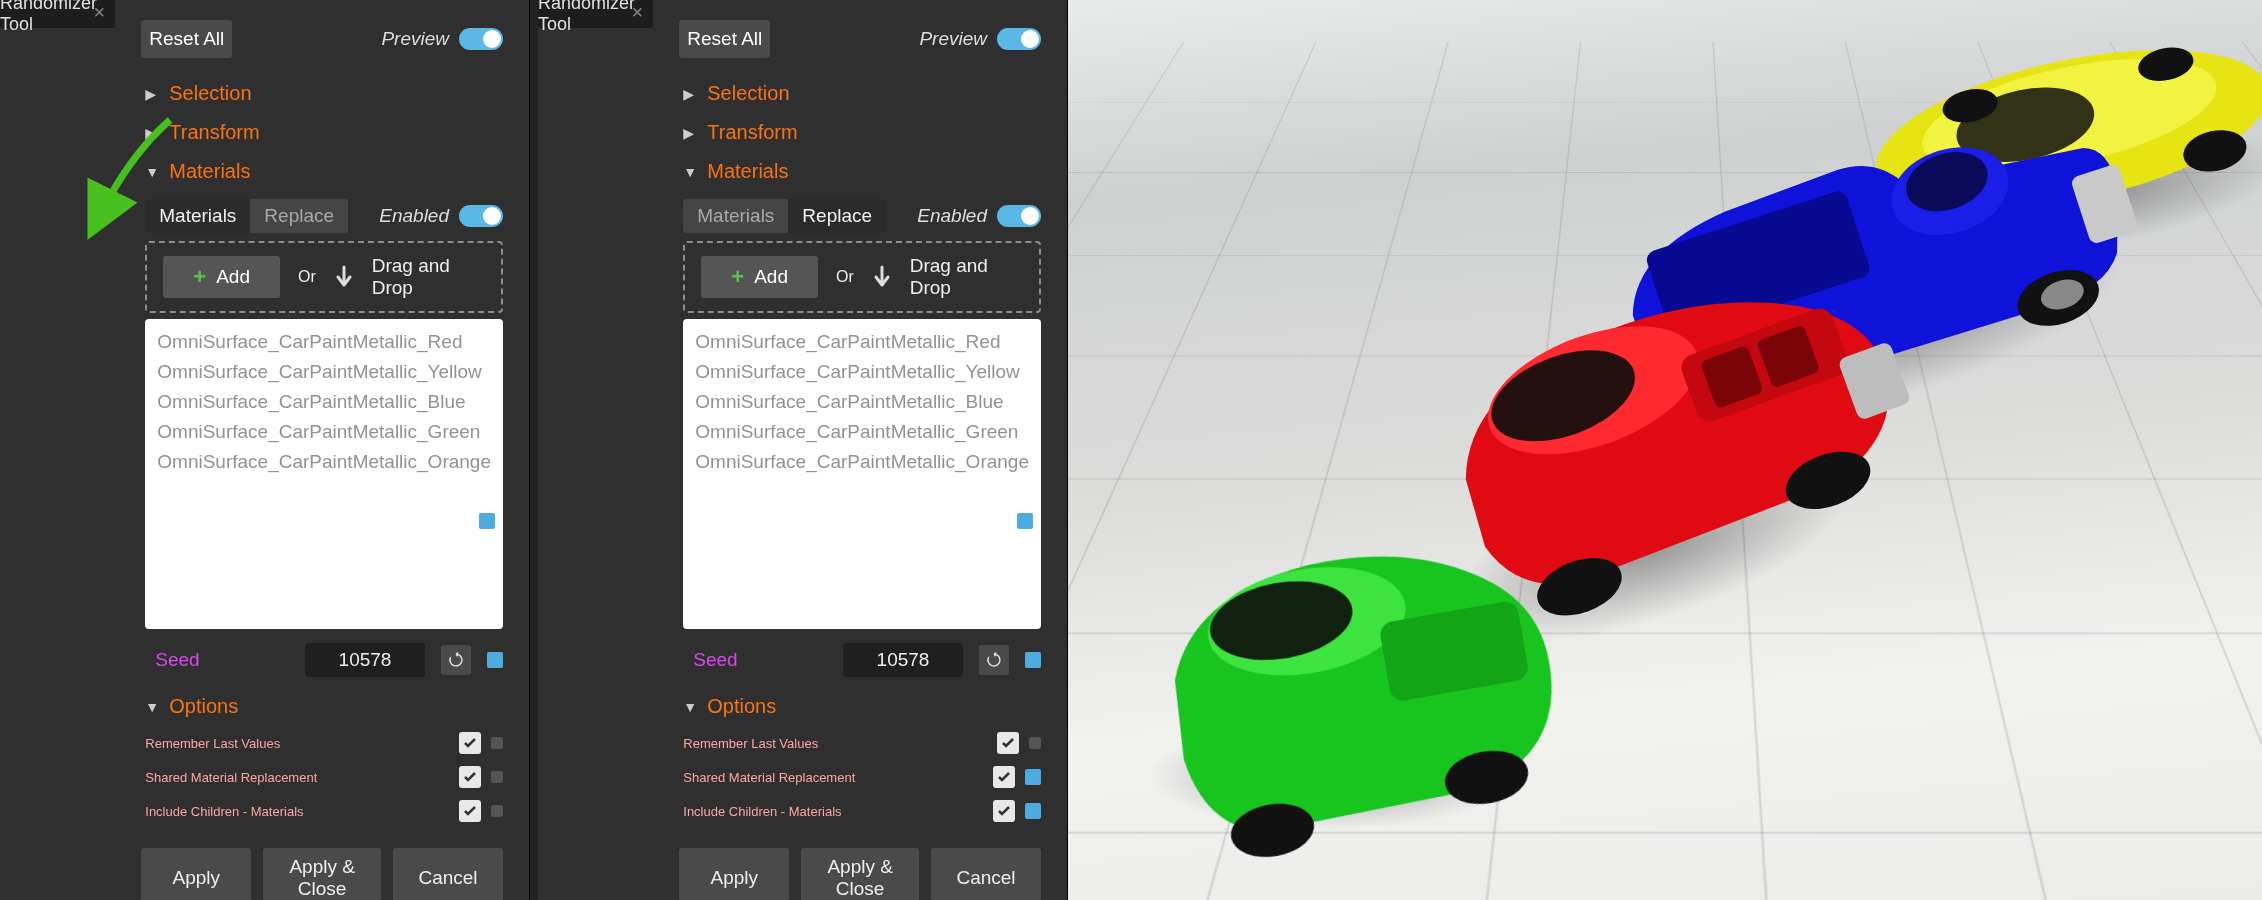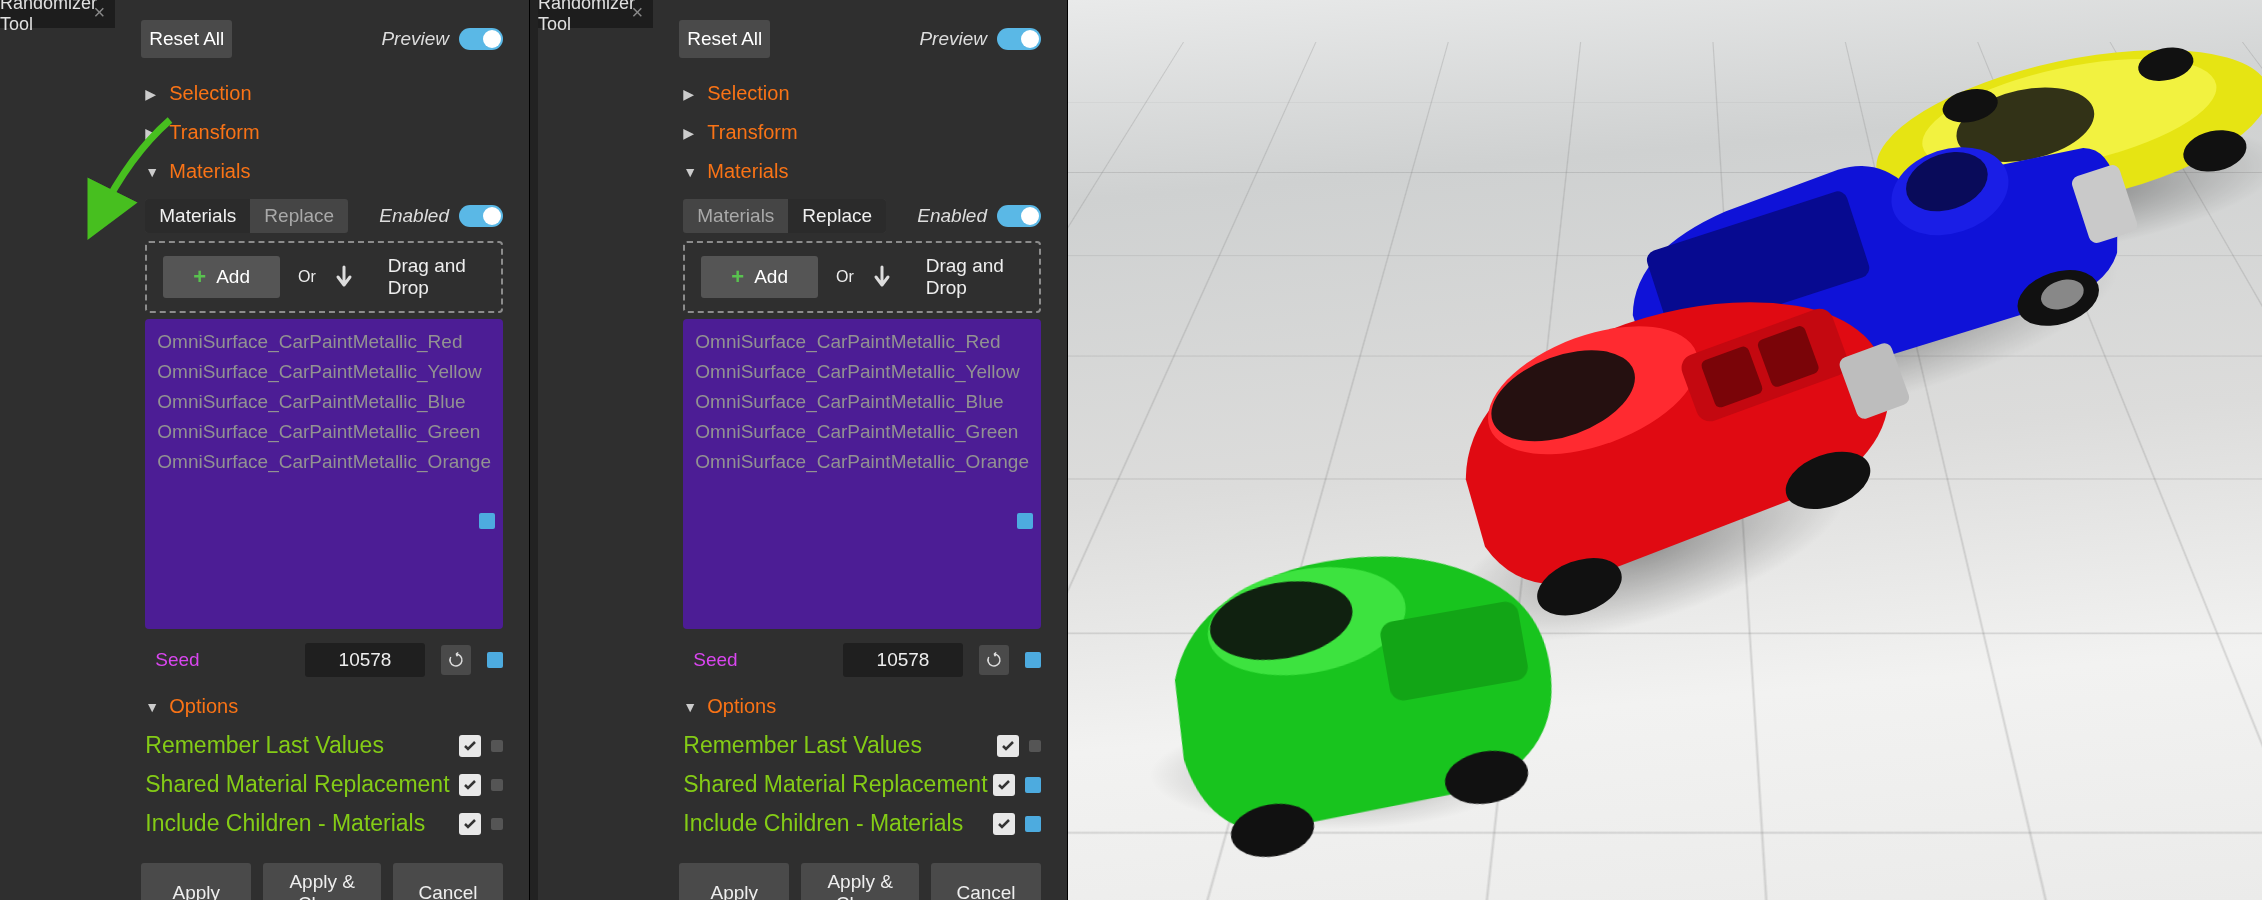--- a/index.html
+++ b/index.html
@@ -31,35 +31,35 @@
   .tab-group { display: flex; background: #454545; border-radius: 3px; overflow: hidden; }
   .tab { padding: 6px 14px; font-size: 19px; color: #a9a9a9; cursor: pointer; }
   .tab.active { background: #2b2b2b; color: #f0f0f0; }
 
   .dropzone { border: 2px dashed #8c8c8c; border-radius: 4px; padding: 12px 16px; display: flex; align-items: center; gap: 18px; margin-top: 4px; }
   .add-btn { display: flex; align-items: center; justify-content: center; gap: 10px; background: #555; border: none; color: #fff; padding: 8px 30px; border-radius: 3px; font-size: 19px; cursor: pointer; flex:1; max-width:140px;}
   .add-plus { color: #59c24f; font-size: 22px; font-weight: bold; }
   .or-text { color: #eee; font-size: 16px; }
   .drag-down { width: 20px; height: 24px; display: inline-block; position: relative; }
   .drag-down svg { width: 20px; height: 24px; }
-  .drag-text { color: #eee; font-size: 19px; margin-left: 16px; }
-
-  .mat-list { background: #4c1d95; border-radius: 4px; margin-top: 6px; padding: 8px 12px 8px 12px; height: 310px; position: relative; }
+  .drag-text { color: #eee; font-size: 19px; }
+
+  .mat-list { background: #ffffff; border-radius: 4px; margin-top: 6px; padding: 8px 12px 8px 12px; height: 310px; position: relative; }
   .mat-item { color: #929292; font-size: 19px; padding: 4px 0; cursor: pointer; }
   .blue-sq { width: 16px; height: 16px; background: #4dabdf; border-radius: 2px; position: absolute; right: 8px; bottom: 100px; }
 
   .seed-row { display: flex; align-items: center; gap: 16px; padding: 14px 0 10px 10px; }
   .seed-label { flex: 1; color: #d946ef; font-size: 19px; }
   .seed-input { width: 120px; background: #1f1f1f; color: #eee; border: none; text-align: center; padding: 6px 4px; border-radius: 3px; font-size: 19px; }
   .refresh-btn { width: 30px; height: 30px; background: #4a4a4a; border-radius: 3px; display: flex; align-items: center; justify-content: center; cursor: pointer; }
   .refresh-btn svg { width: 18px; height: 18px; }
   .blue-sq-inline { width: 16px; height: 16px; background: #4dabdf; border-radius: 2px; margin-left: auto; }
 
   .option-row { display: flex; align-items: center; padding: 6px 0; }
-  .option-label { flex: 1; color: #84cc16; font-size: 23px; }
+  .option-label { flex: 1; color: #fca5a5; font-size: 13px; }
   .checkbox { width: 22px; height: 22px; background: #e8e8e8; border-radius: 3px; display: flex; align-items: center; justify-content: center; cursor: pointer; }
   .checkbox svg { width: 16px; height: 16px; }
   .sq-dim { width: 12px; height: 12px; background: #555; border-radius: 2px; margin-left: 10px; }
   .sq-blue { width: 16px; height: 16px; background: #4dabdf; border-radius: 2px; margin-left: 10px; }
 
   .footer-btns { display: flex; gap: 12px; justify-content: flex-end; padding: 20px 0 0 0; }
   .footer-btns button { background: #4a4a4a; color: #eee; border: none; padding: 8px 22px; border-radius: 3px; font-size: 19px; cursor: pointer; min-width: 110px; }
 
   
   .arrow-overlay { position: absolute; pointer-events: none; }

